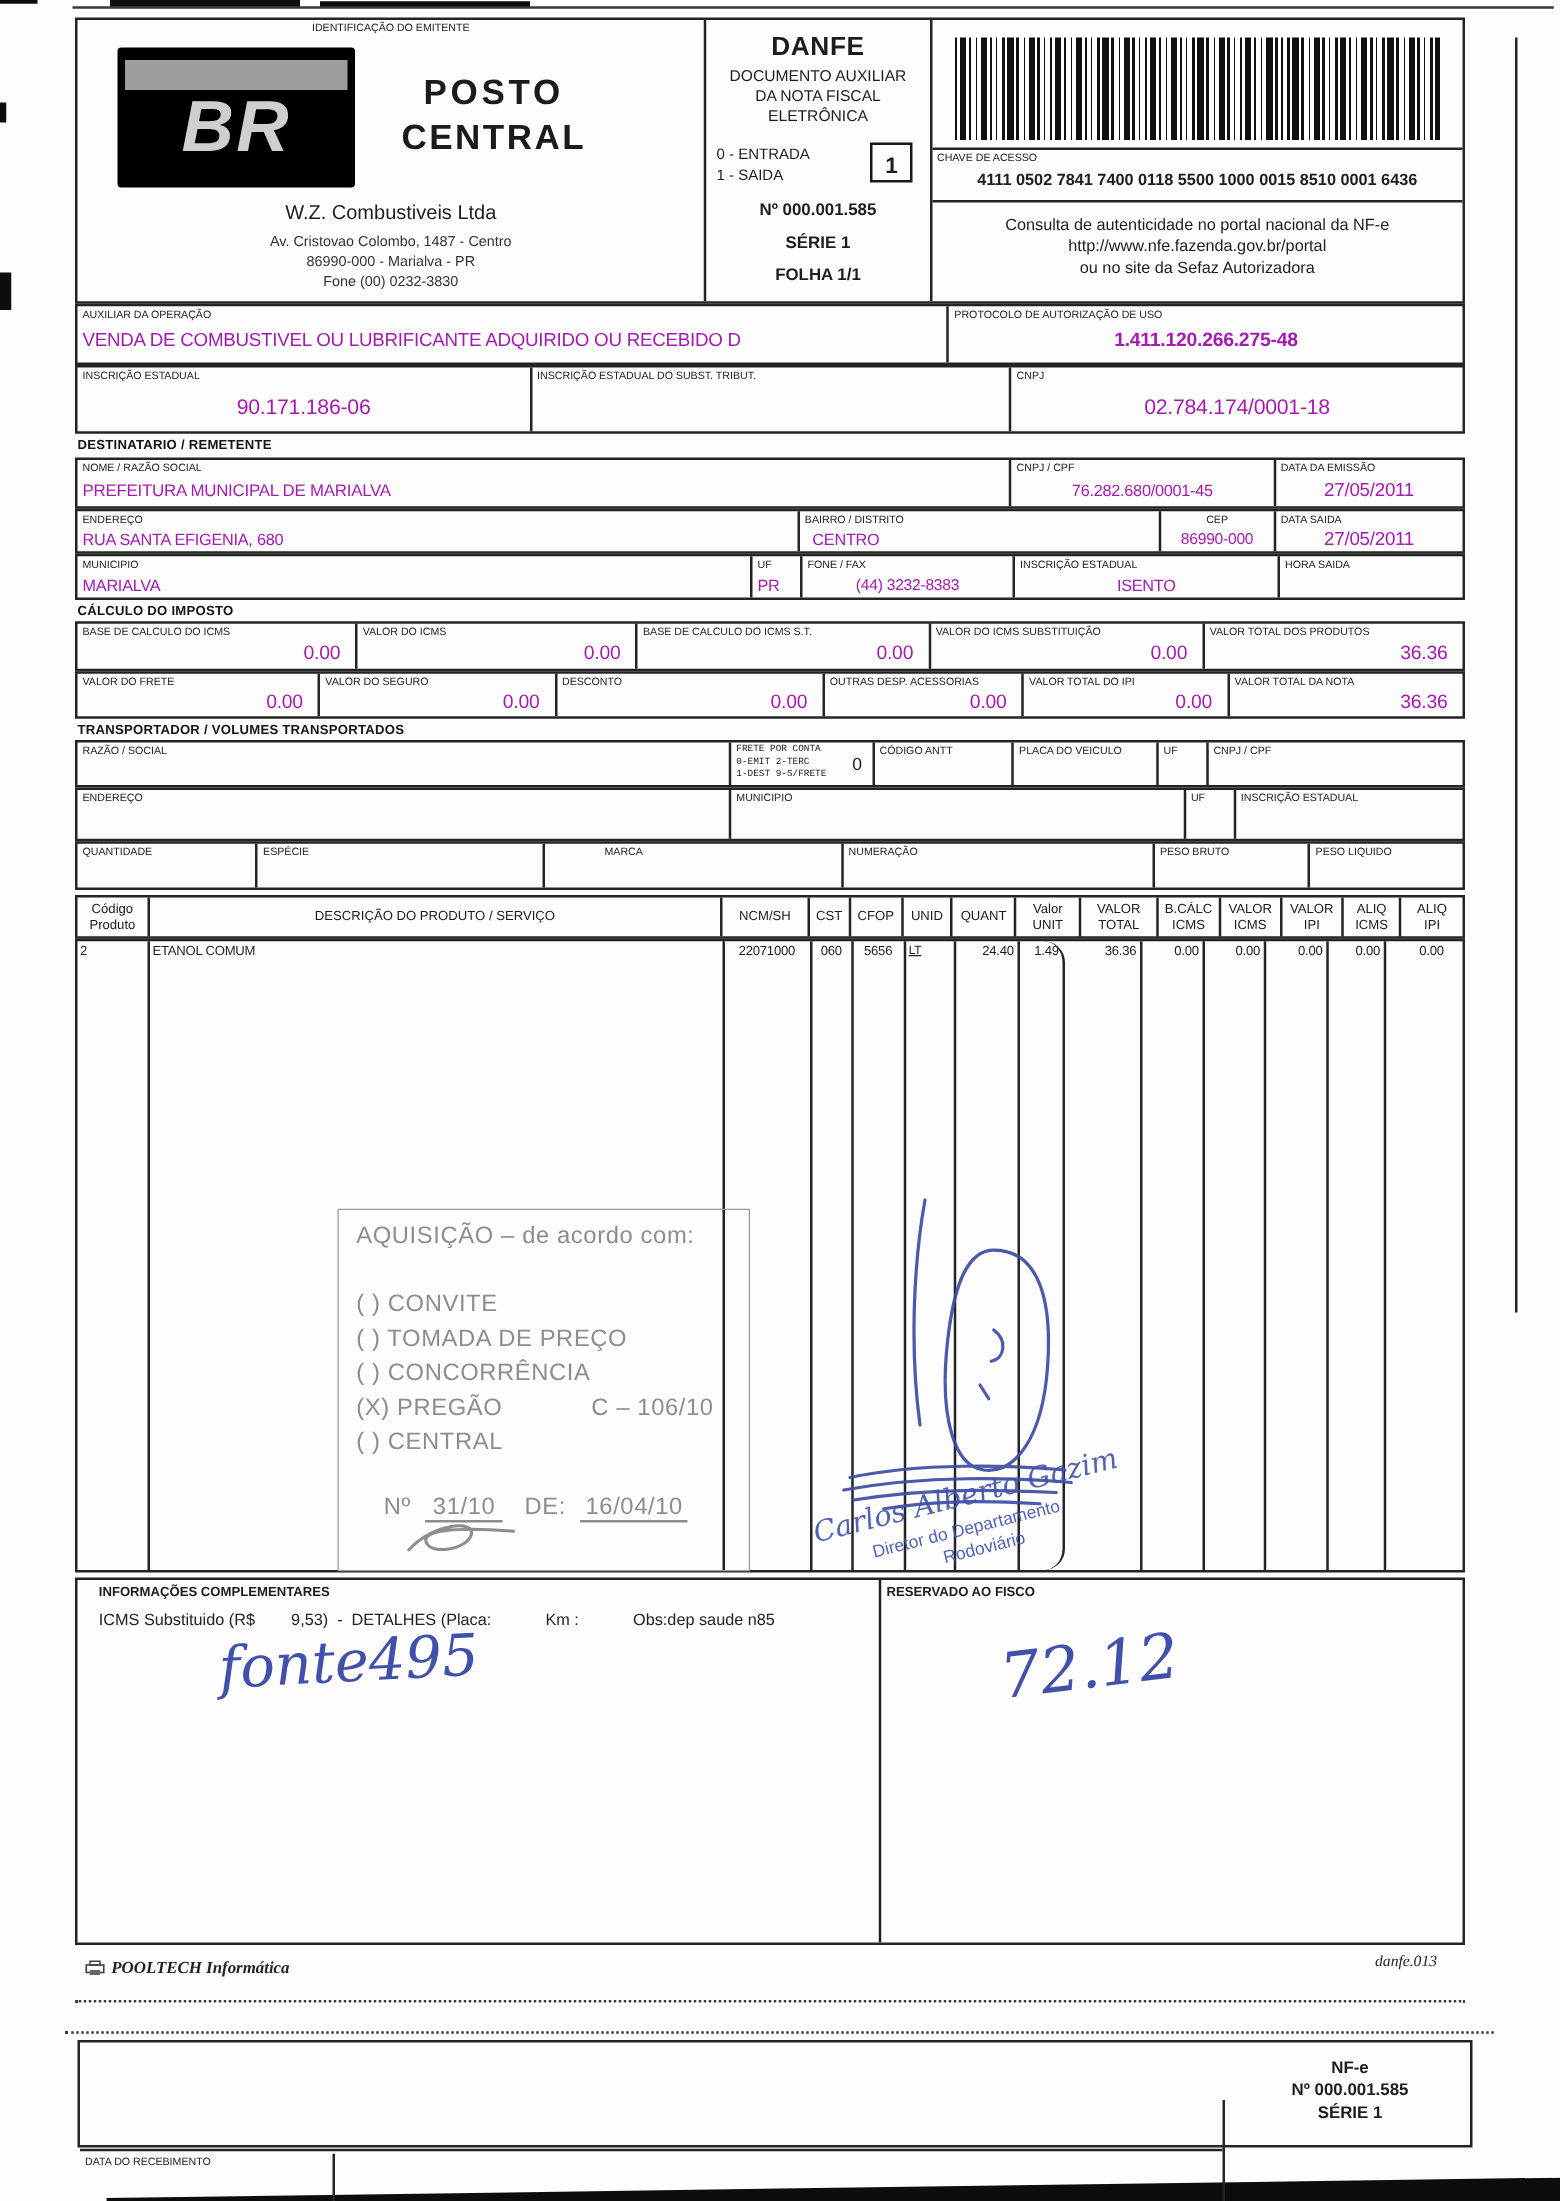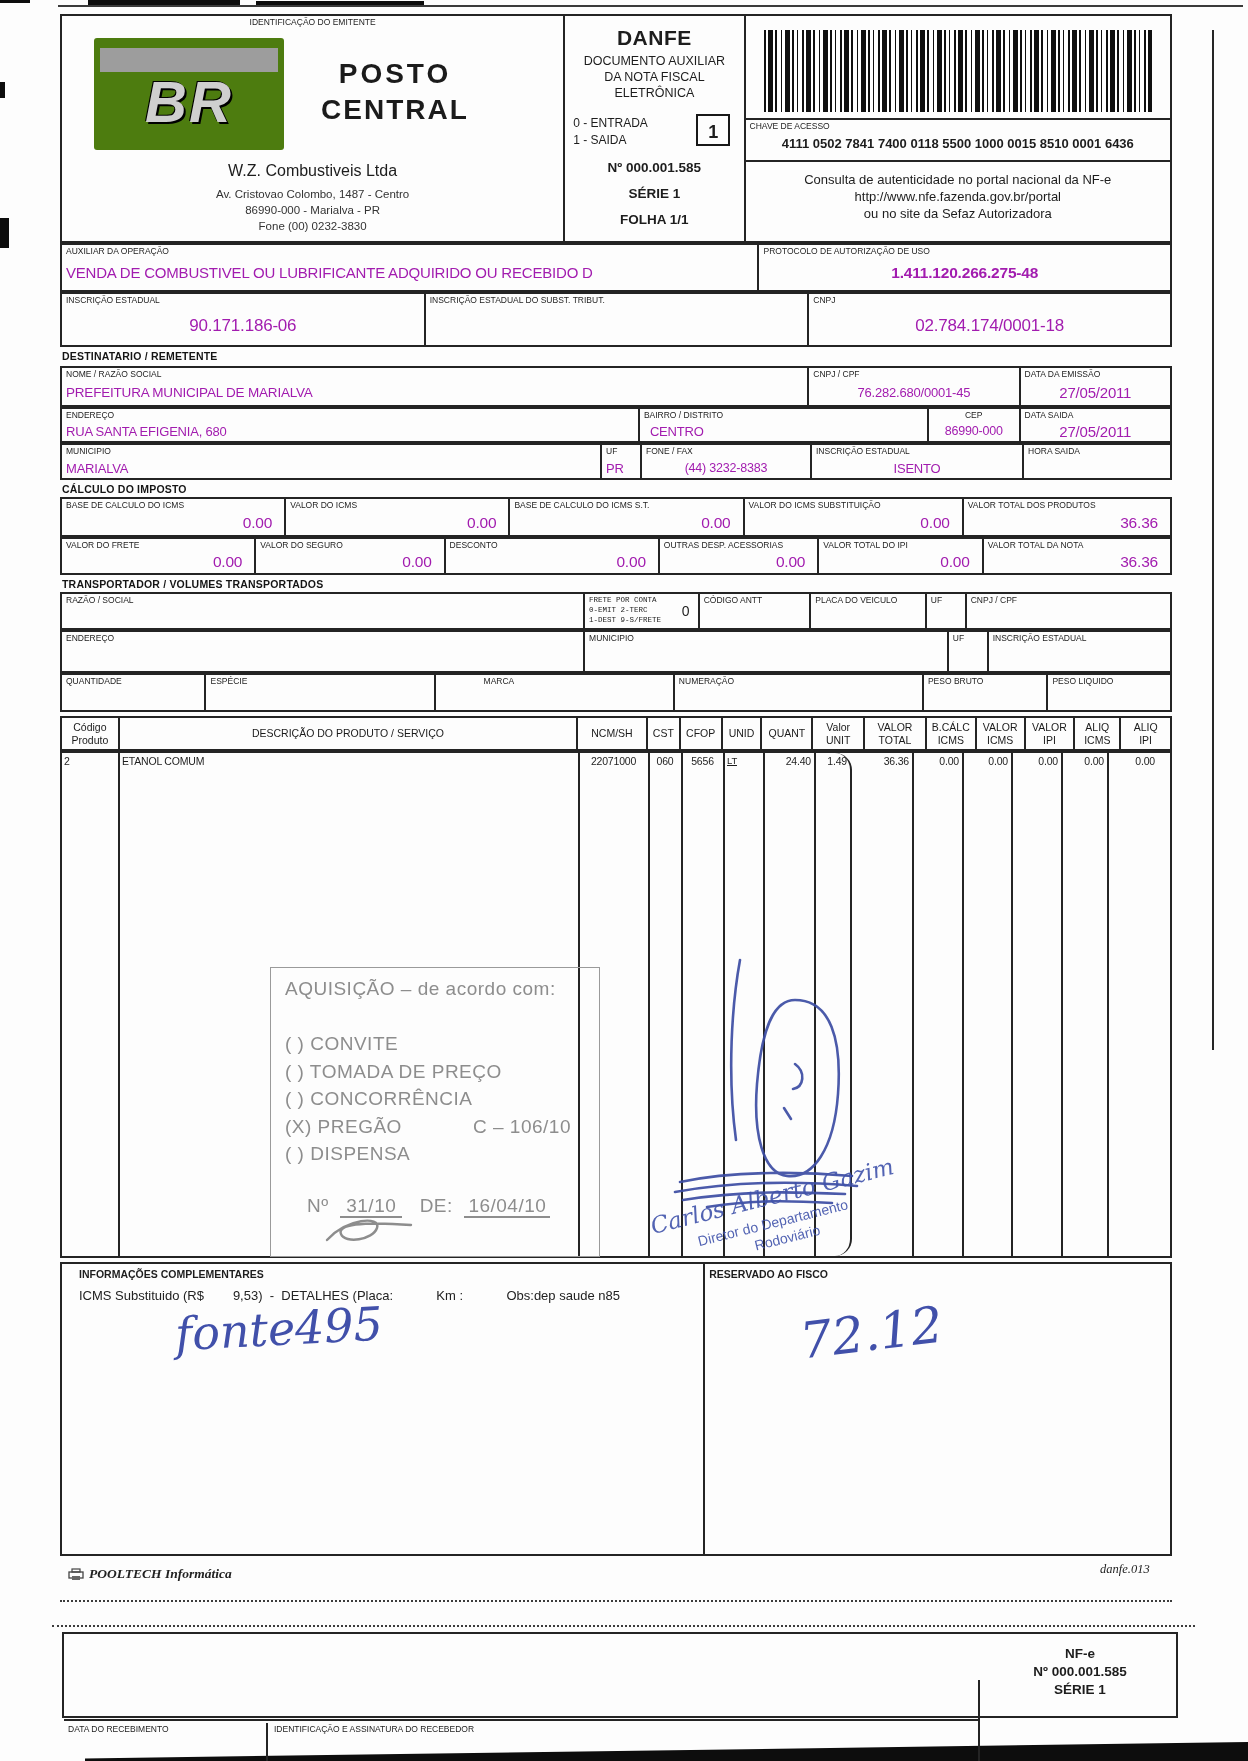--- a/index.html
+++ b/index.html
@@ -26,21 +26,21 @@
   .dotted{position:absolute;height:0;border-top:2.5px dotted #3c3c3c;}
   .hand{position:absolute;font-family:"DejaVu Serif",serif;font-style:italic;color:#4150aa;white-space:nowrap;}
   .barcode{position:absolute;background-image:repeating-linear-gradient(90deg,
       #101010 0px,#101010 2px,#fff 2px,#fff 4px,
       #101010 4px,#101010 9px,#fff 9px,#fff 11px,
       #101010 11px,#101010 13px,#fff 13px,#fff 17px,
       #101010 17px,#101010 18px,#fff 18px,#fff 21px,
       #101010 21px,#101010 26px,#fff 26px,#fff 28px,
       #101010 28px,#101010 30px,#fff 30px,#fff 33px,
       #101010 33px,#101010 34px,#fff 34px,#fff 38px);}
-  .brlogo{position:absolute;background:#4d7c0f;border-radius:3px;}
+  .brlogo{position:absolute;background:#000000;border-radius:3px;}
   .brband{position:absolute;left:6px;right:6px;top:10px;height:24px;background:#9d9d9d;}
   .brtxt{position:absolute;left:0;right:0;top:30px;text-align:center;font-weight:bold;font-style:italic;
          font-size:58px;color:#cfcfcf;text-shadow:2px 2px 0 #000,-1px -1px 0 #000;letter-spacing:2px;
          font-family:"Liberation Sans",sans-serif;}
   .mono{font-family:"Liberation Mono",monospace;}
 </style>
 </head>
 <body>
 
 <div class="canvas">
@@ -373,21 +373,21 @@
   <div class="abs" style="left:270px;top:967px;width:330px;height:290px;border:1.5px solid #9a9a9a;padding:10px 14px;">
     <div class="gray" style="font-size:19px;letter-spacing:0.5px;white-space:nowrap;">AQUISIÇÃO – de acordo com:</div>
     <div style="margin-top:30px;">
       <div class="stamp-opt">( ) CONVITE</div>
       <div class="stamp-opt">( ) TOMADA DE PREÇO</div>
       <div class="stamp-opt">( ) CONCORRÊNCIA</div>
       <div class="stamp-opt" style="position:relative;">
         <span>(X) PREGÃO</span>
         <span class="abs" style="left:188px;top:0;">C – 106/10</span>
       </div>
-      <div class="stamp-opt">( ) DISPENSA</div>
+      <div class="stamp-opt">( ) CENTRAL</div>
     </div>
     <div class="stamp-opt" style="margin-top:24px;margin-left:22px;font-size:19px;">
       <span>Nº</span>&nbsp;
       <span style="border-bottom:2px solid #8d8d8d;padding:0 6px;">31/10</span>&nbsp;&nbsp;
       <span>DE:</span>&nbsp;
       <span style="border-bottom:2px solid #8d8d8d;padding:0 4px;">16/04/10</span>
     </div>
     <svg width="100" height="36" style="position:absolute;left:48px;top:244px;" viewBox="0 0 100 36">
       <path d="M8,28 C28,6 62,4 58,16 C54,28 26,32 22,22 C18,13 42,9 92,13" fill="none" stroke="#8d8d8d" stroke-width="2.4" stroke-linecap="round"></path>
     </svg>
@@ -435,23 +435,20 @@
 
   <div class="dotted" style="left:60px;top:1600px;width:1112px;"></div>
   <div class="dotted" style="left:52px;top:1625px;width:1143px;"></div>
 
   <div class="abs" style="left:62px;top:1632px;width:1116px;height:86px;border:2px solid #242424;display:flex;">
     <div class="abs" style="left:0;top:0;width:916px;height:100%;border-right:2px solid #242424;margin-top:46px;">
       <div class="abs" style="left:0;top:0;width:100%;height:41px;border-bottom:2px solid #242424;"></div>
       <div class="abs" style="left:0;top:43px;width:204px;height:39px;border-right:2px solid #242424;padding:2px 4px;box-sizing:border-box;">
         <div class="lbl">DATA DO RECEBIMENTO</div>
       </div>
-      <div class="abs" style="left:206px;top:43px;width:710px;height:39px;padding:2px 4px;box-sizing:border-box;">
-        <div class="lbl">IDENTIFICAÇÃO E ASSINATURA DO RECEBEDOR</div>
-      </div>
     </div>
     <div class="abs c" style="left:916px;top:0;width:200px;height:100%;">
       <div class="b" style="font-size:13.5px;margin-top:12px;">NF-e</div>
       <div class="b" style="font-size:13.5px;margin-top:3px;">Nº 000.001.585</div>
       <div class="b" style="font-size:13.5px;margin-top:3px;">SÉRIE 1</div>
     </div>
   </div>
 
 </div>
 

